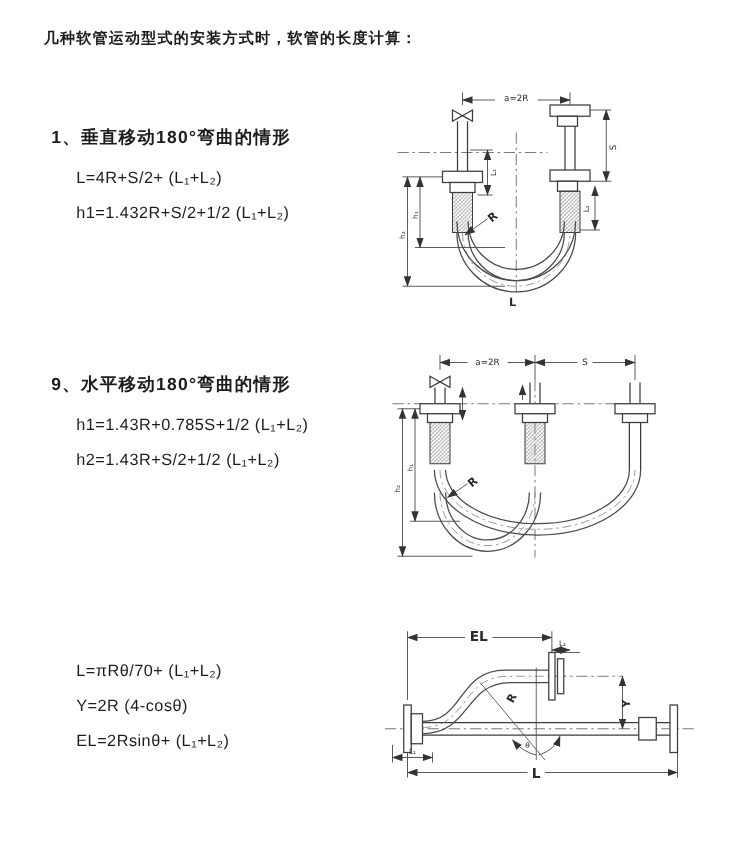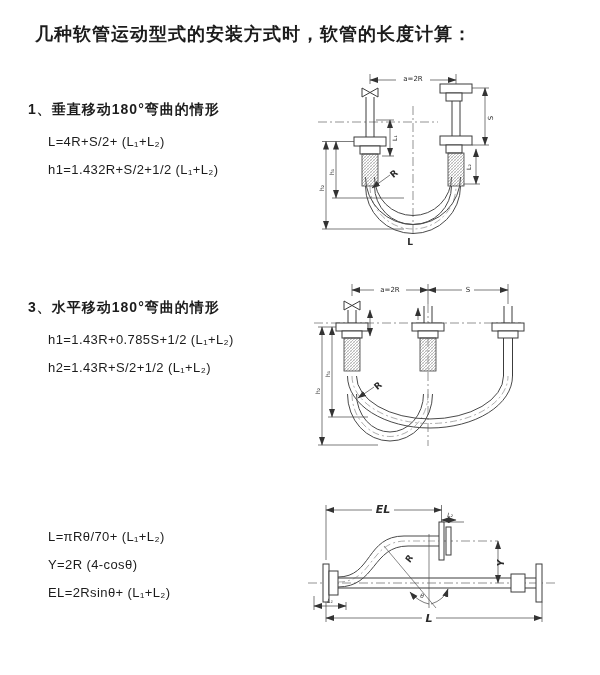--- a/index.html
+++ b/index.html
@@ -1,26 +1,26 @@
 <!DOCTYPE html>
 <html><head>
 <meta charset="utf-8">
 <style>
   html,body{margin:0;padding:0;background:#ffffff;}
   body{width:600px;height:675px;position:relative;overflow:hidden;
        font-family:"Liberation Sans","DejaVu Sans",sans-serif;color:#1c1c1c;}
-  .page-title{position:absolute;left:35px;top:22px;font-size:18px;font-weight:bold;
+  .page-title{position:absolute;left:35px;top:22px;font-size:12px;font-weight:bold;
               letter-spacing:1px;font-family:Liberation Mono, monospace;}
-  .section{position:absolute;left:28px;width:280px;}
+  .section{position:absolute;left:41px;width:280px;}
   .sec1{top:101px;} .sec2{top:299px;} .sec3{top:523px;}
   .sec-heading{font-size:14px;font-weight:bold;letter-spacing:1px;margin:0 0 9px 0;}
   .formula{font-size:13px;letter-spacing:.4px;height:28px;line-height:28px;
            padding-left:20px;white-space:nowrap;}
   .diagram{position:absolute;}
-  .dg1{left:308px;top:64px;} .dg2{left:306px;top:276px;} .dg3{left:296px;top:496px;font-style:italic;}
+  .dg1{left:308px;top:64px;} .dg2{left:306px;top:276px;} .dg3{left:296px;top:496px;}
   svg{display:block;}
   svg text{font-family:"DejaVu Sans",sans-serif;fill:#2b2b2b;}
   .ln{stroke:#3c3c3c;stroke-width:1;fill:none;}
   .thin{stroke:#555;stroke-width:.7;fill:none;}
   .dim{stroke:#444;stroke-width:.7;fill:none;}
   .cl{stroke:#666;stroke-width:.7;fill:none;stroke-dasharray:9 3 2 3;}
   .hose{stroke:#4a4a4a;stroke-width:1;fill:none;}
   .hosed{stroke:#777;stroke-width:.6;fill:none;stroke-dasharray:7 3 2 3;}
   .plate{fill:#ffffff;stroke:#3c3c3c;stroke-width:1;}
   .braid{fill:url(#braidp);stroke:#3c3c3c;stroke-width:.8;}
@@ -32,21 +32,21 @@
 
 <div class="page-title">几种软管运动型式的安装方式时，软管的长度计算：</div>
 
 <div class="section sec1">
   <div class="sec-heading">1、垂直移动180°弯曲的情形</div>
   <div class="formula">L=4R+S/2+ (L₁+L₂)</div>
   <div class="formula">h1=1.432R+S/2+1/2 (L₁+L₂)</div>
 </div>
 
 <div class="section sec2">
-  <div class="sec-heading">3、水平移动180°弯曲的情形</div>
+  <div class="sec-heading">9、水平移动180°弯曲的情形</div>
   <div class="formula">h1=1.43R+0.785S+1/2 (L₁+L₂)</div>
   <div class="formula">h2=1.43R+S/2+1/2 (L₁+L₂)</div>
 </div>
 
 <div class="section sec3">
   <div class="formula">L=πRθ/70+ (L₁+L₂)</div>
   <div class="formula">Y=2R (4-cosθ)</div>
   <div class="formula">EL=2Rsinθ+ (L₁+L₂)</div>
 </div>
 

